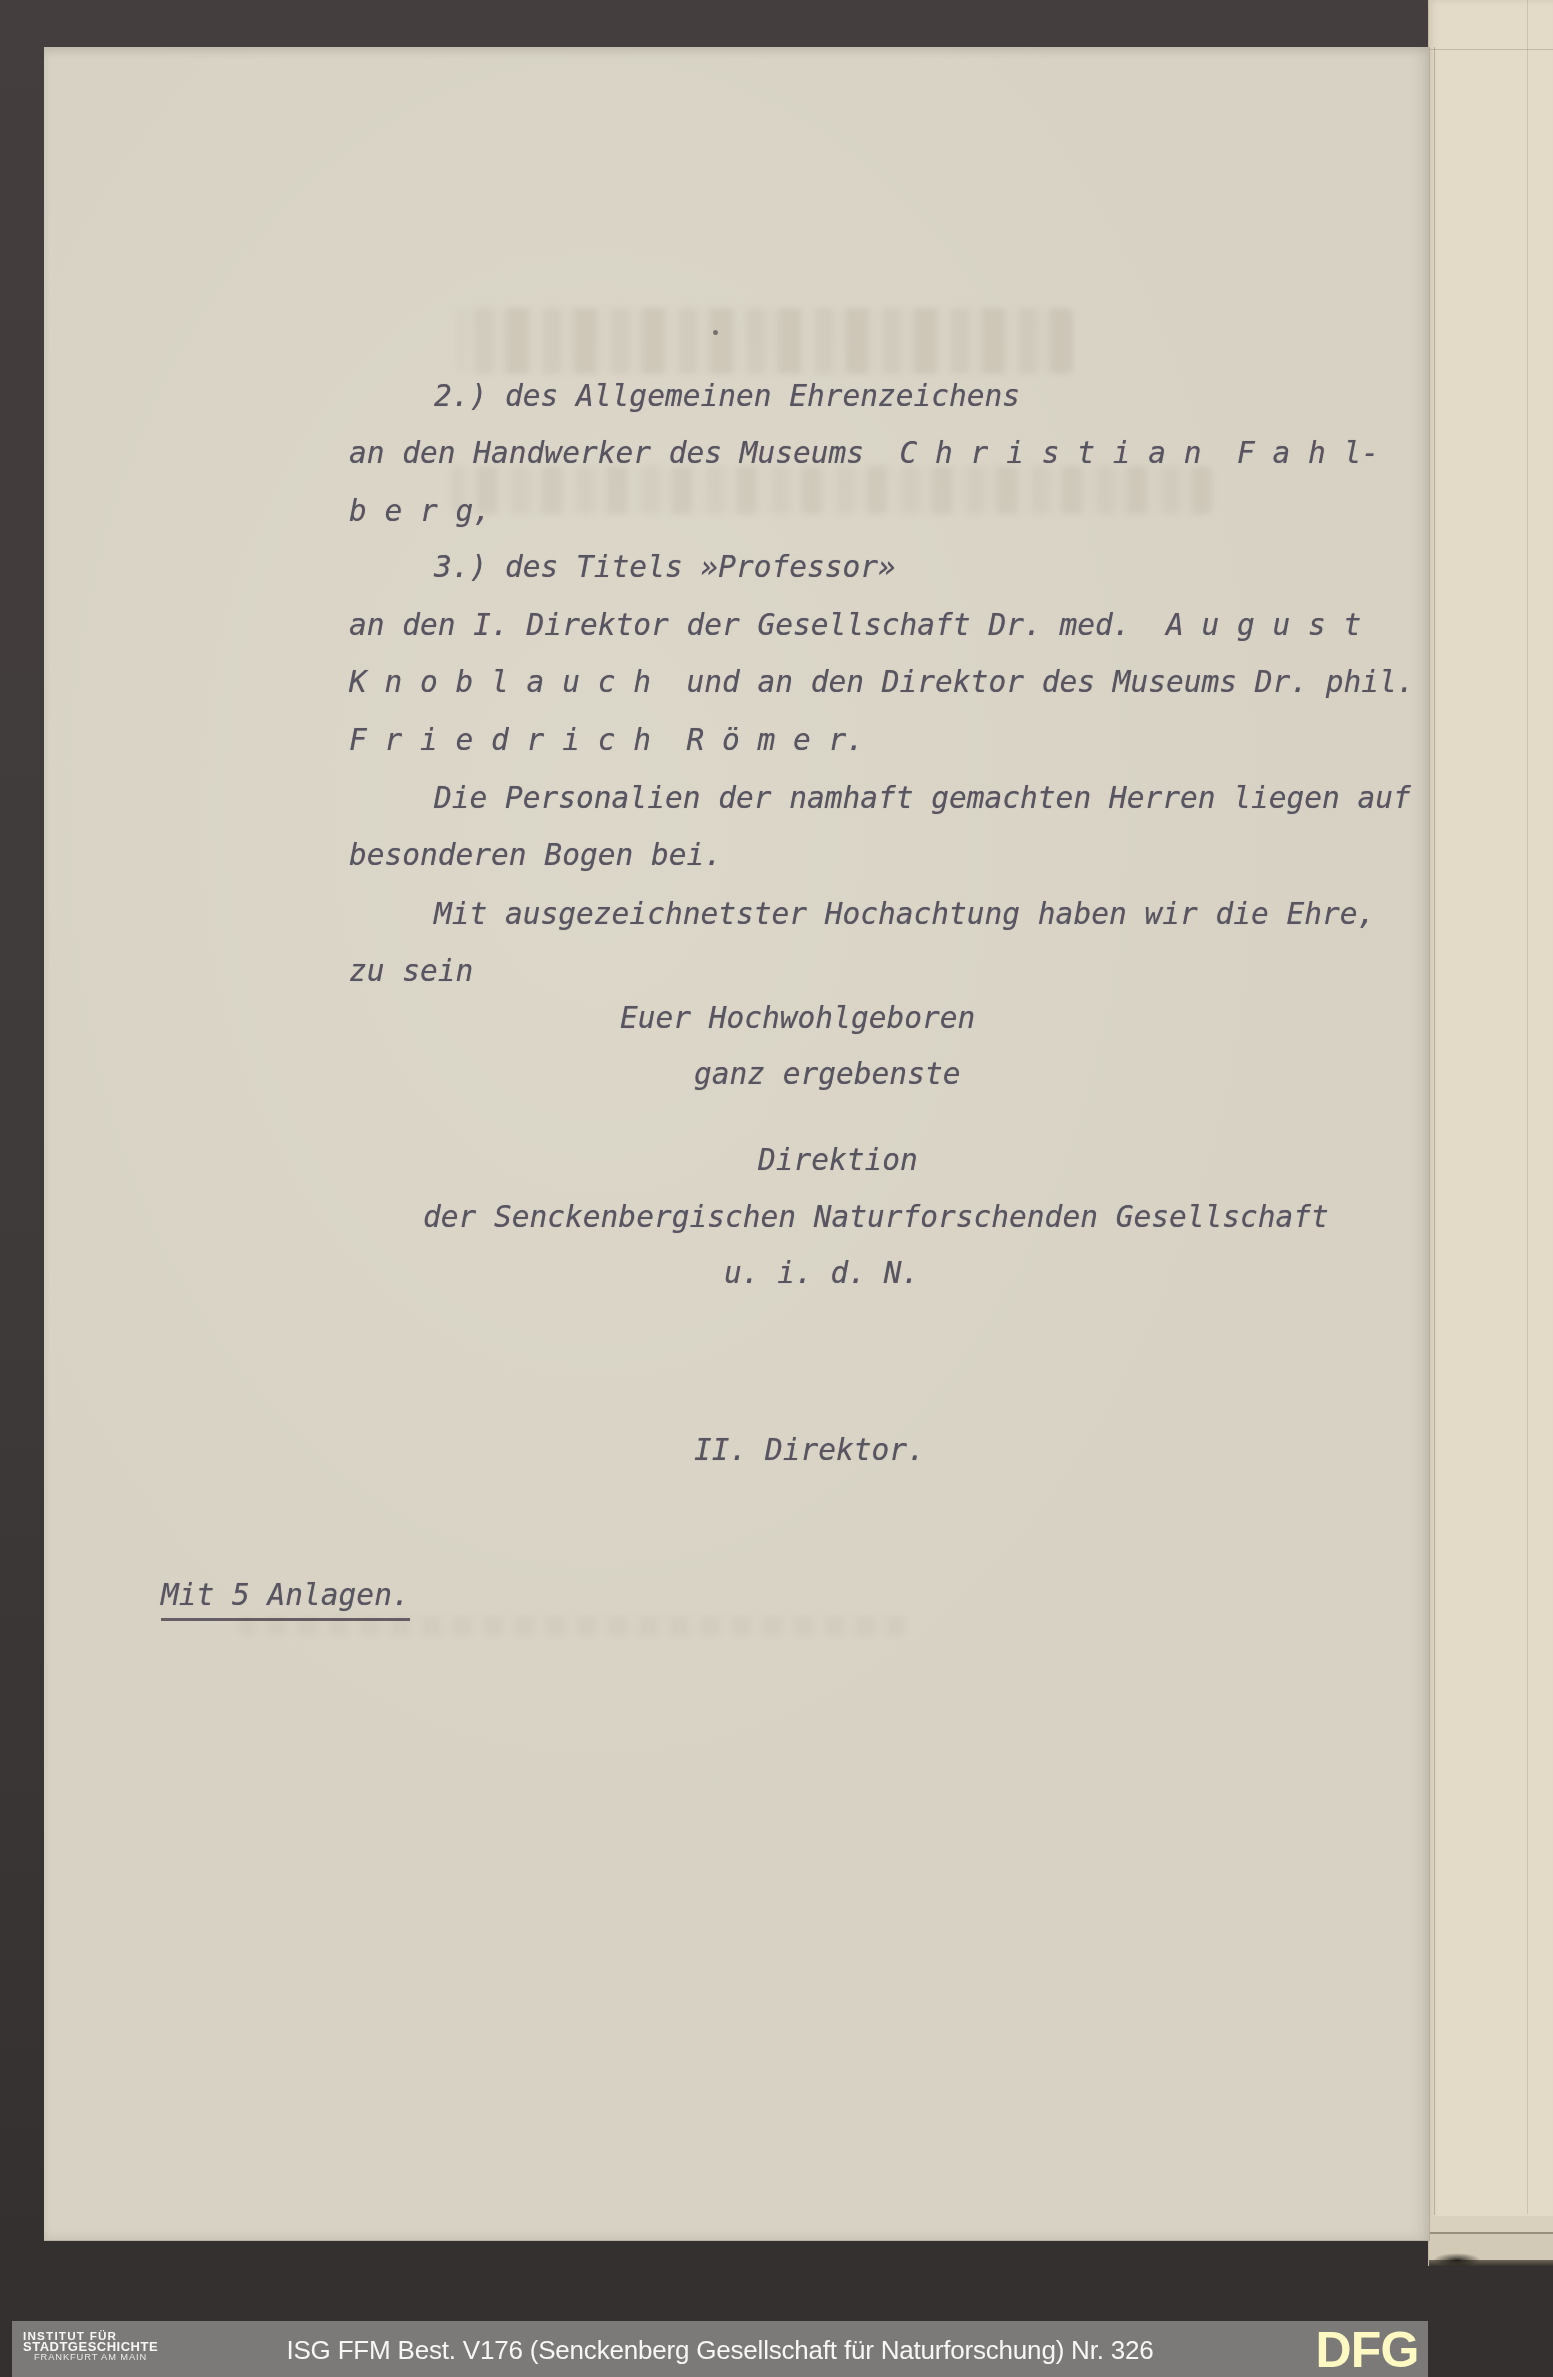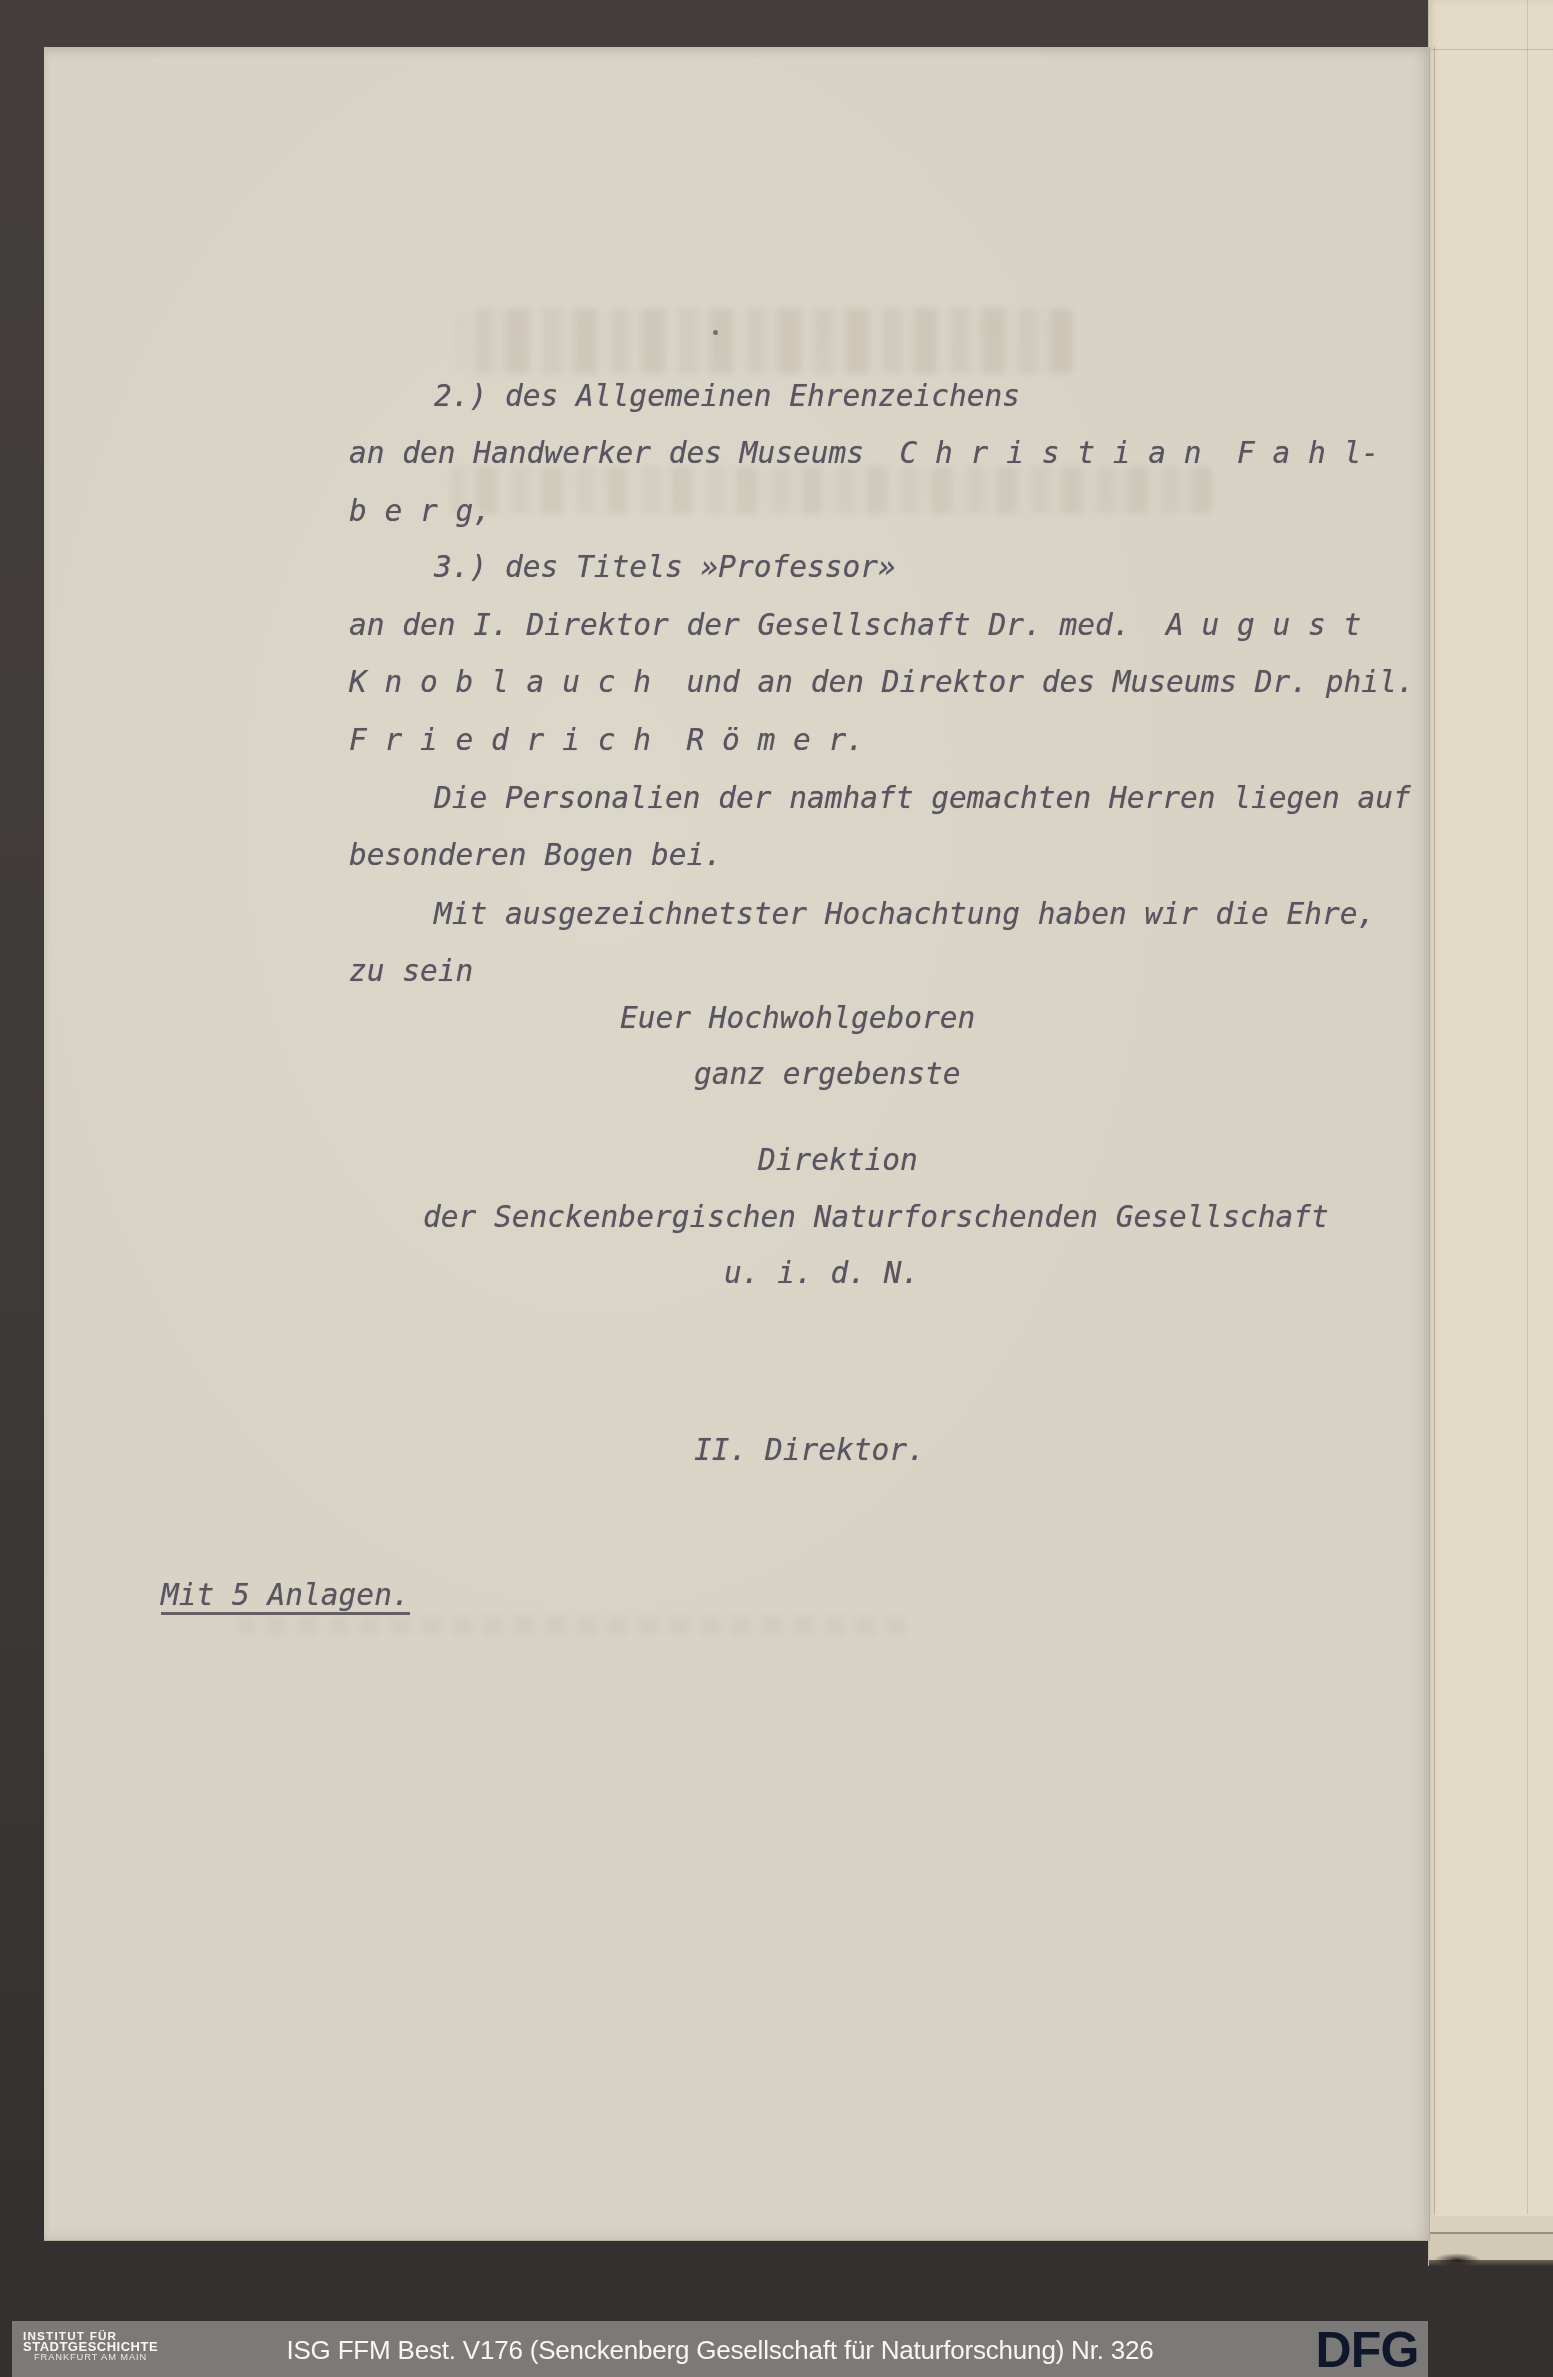--- a/index.html
+++ b/index.html
@@ -50,34 +50,34 @@
     background:repeating-linear-gradient(90deg,rgba(150,136,118,.28) 0 18.6px,rgba(150,136,118,.05) 18.6px 31px);}
   .speck{position:absolute;left:669px;top:283px;width:4.7px;height:5.4px;border-radius:50%;background:rgba(60,54,58,.6);}
   
   .tline{
     position:absolute;white-space:pre;
     font-family:"DejaVu Sans Mono","Liberation Mono",monospace;
     font-size:29.5px;line-height:31px;letter-spacing:0;
     color:var(--ink);
     text-shadow:0 0 0.8px rgba(88,84,96,.55);
   }
-  .tline.u span{border-bottom:3.1px solid rgba(72,66,76,.8);padding-bottom:0;}
+  .tline.u span{border-bottom:3.1px solid rgba(72,66,76,.8);padding-bottom:6px;}
   
   .footer{position:absolute;left:12px;top:2321px;width:1416px;height:57px;background:var(--footer-bar);}
   .isg-logo{position:absolute;left:11px;top:9.3px;color:var(--footer-text);}
   .isg-l1{font-size:11.7px;line-height:11px;font-weight:bold;letter-spacing:1.2px;}
   .isg-l2{font-size:13px;line-height:11px;font-weight:bold;letter-spacing:0.5px;}
   .isg-l3{font-size:9.3px;line-height:10px;letter-spacing:0.9px;color:#eceae7;text-align:center;}
   .caption{
     position:absolute;left:50%;top:15.5px;transform:translateX(-50%);
     font-size:26px;line-height:26.4px;color:var(--footer-text);letter-spacing:-0.2px;white-space:nowrap;
   }
   .dfg{
     position:absolute;right:9.3px;top:0;height:57px;line-height:59px;
-    font-size:50px;font-weight:bold;letter-spacing:-0.8px;color:#0f172a;
+    font-size:50px;font-weight:bold;letter-spacing:-0.8px;color:#fef9c3;
   }
 </style>
 </head>
 <body>
 
 <div class="page-under">
   <div class="top-edge-line"></div>
   <div class="crease-1"></div>
   <div class="crease-2"></div>
   <div class="stack">

